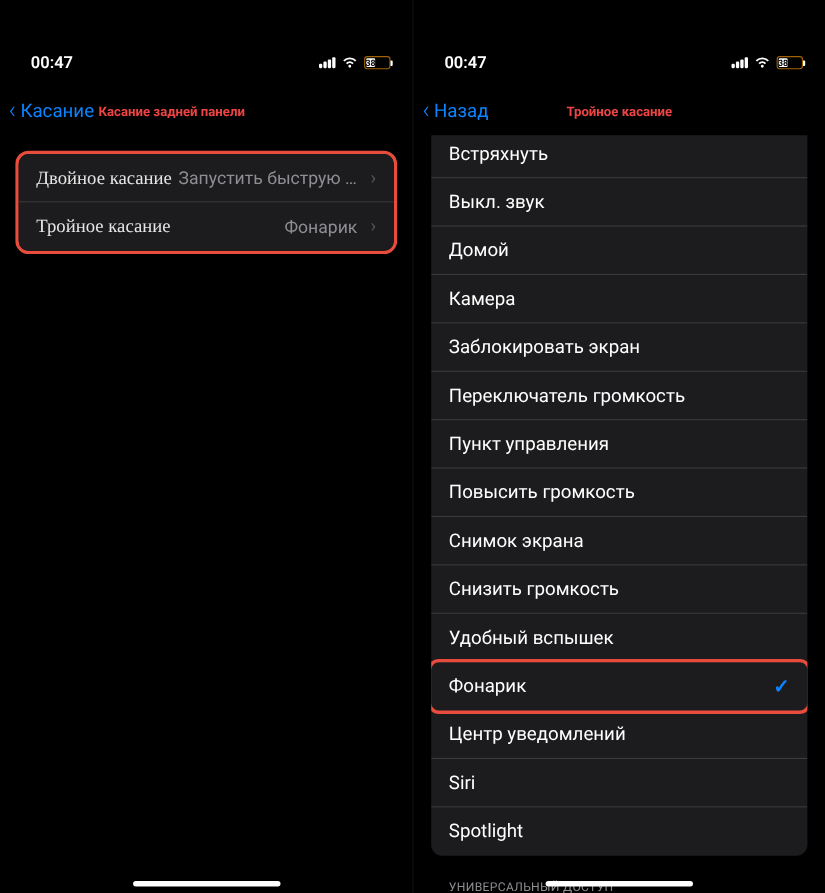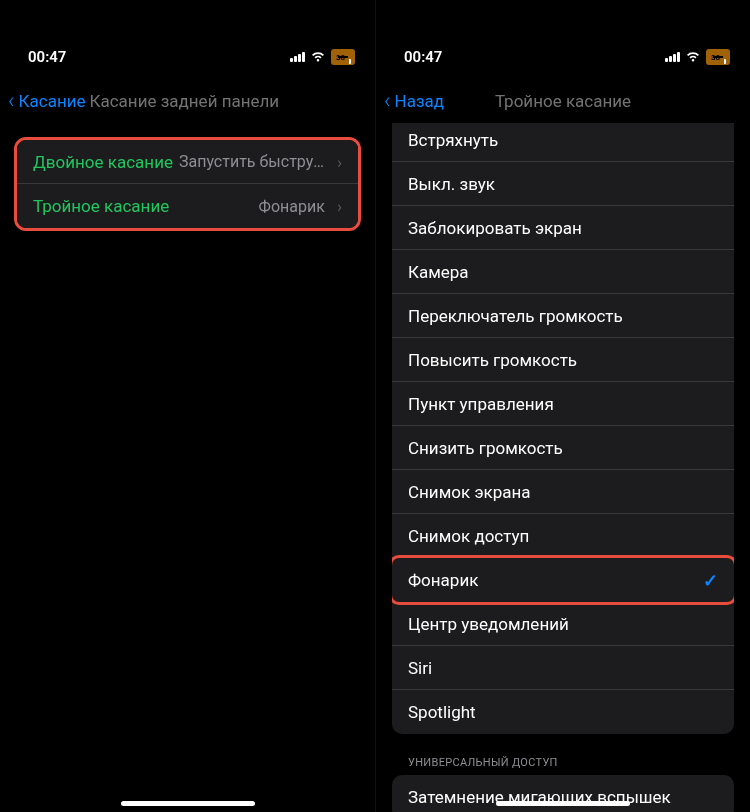--- a/index.html
+++ b/index.html
@@ -29,39 +29,39 @@
     font-size: 15px;
     font-weight: 600;
     margin-top: 35px;
   }
   .status-right { display: flex; align-items: center; gap: 5px; }
   .signal, .wifi { display: inline-flex; align-items: flex-end; gap: 1px; }
   .signal span { width: 3px; background:#fff; display:inline-block; border-radius:1px;}
   .signal span:nth-child(1){height:4px;} .signal span:nth-child(2){height:6px;}
   .signal span:nth-child(3){height:8px;} .signal span:nth-child(4){height:10px;}
   .battery {
-    border:7px solid #a16207; border-radius:3px; width:24px; height:12px;
+    border:1px solid #a16207; border-radius:3px; width:24px; height:12px;
     position:relative; display:inline-flex; align-items:center; padding:1px;
     font-size:8px; font-weight:700; color:#000;
   }
   .battery::after{content:"";position:absolute;right:-3px;top:3px;width:2px;height:5px;background:#fff;border-radius:0 1px 1px 0;}
   .battery .fill{background:#fff;height:100%;border-radius:1px;display:flex;align-items:center;justify-content:center;}
   .nav-bar {
     height: 44px;
     display:flex;
     align-items:center;
     position:relative;
     padding: 0 8px;
   }
   .back-btn {
     display:flex; align-items:center; color:#0a84ff; font-size:17px;
     gap:4px; cursor:pointer;
   }
   .nav-title {
-    font-size:17px; font-weight:400; color:#737373;
+    font-size:12px; font-weight:700; color:#ef4444;
     position:absolute; left:50%; transform:translateX(-50%);
   }
   .nav-title.left-title {
     position:static; transform:none; margin-left:4px;
   }
   .chevron-left { font-size: 22px; line-height:1; font-weight:300; }
   .chevron-right { color:#5a5a5e; font-size:17px; font-weight:400; }
 
   .group {
     background:#1c1c1e;
@@ -80,21 +80,21 @@
   .row, .option-row {
     display:flex;
     align-items:center;
     justify-content:space-between;
     padding: 11px 16px;
     font-size:17px;
     min-height: 44px;
     border-bottom:0.5px solid #3a3a3c;
   }
   .group .row:last-child, .list .option-row:last-child { border-bottom:none; }
-  .row-label { color:#22c55e; white-space:nowrap; }
+  .row-label { color:#e5e5e5; white-space:nowrap;font-family:Liberation Serif, serif; }
   .row-value { color:#8e8e93; font-size:16px; flex:1; text-align:right; margin: 0 6px; white-space:nowrap; overflow:hidden; text-overflow:ellipsis;}
   .row-right { display:flex; align-items:center; gap:6px; min-width:0; flex:1; justify-content:flex-end;}
 
   .list {
     margin: 0 16px;
     background:#1c1c1e;
     border-radius:10px;
     overflow:hidden;
   }
   .option-row { padding: 11px 16px; }
@@ -225,42 +225,45 @@
   <div class="scroll-area">
     <div class="scroll-inner">
       <div class="list flat-top" id="options-list">
           <div class="option-row">
             <span class="option-label">Встряхнуть</span>
           </div>
           <div class="option-row">
             <span class="option-label">Выкл. звук</span>
           </div>
           <div class="option-row">
+            <span class="option-label">Домой</span>
+          </div>
+          <div class="option-row">
+            <span class="option-label">Камера</span>
+          </div>
+          <div class="option-row">
             <span class="option-label">Заблокировать экран</span>
           </div>
           <div class="option-row">
-            <span class="option-label">Камера</span>
-          </div>
-          <div class="option-row">
             <span class="option-label">Переключатель громкость</span>
           </div>
           <div class="option-row">
+            <span class="option-label">Пункт управления</span>
+          </div>
+          <div class="option-row">
             <span class="option-label">Повысить громкость</span>
           </div>
           <div class="option-row">
-            <span class="option-label">Пункт управления</span>
+            <span class="option-label">Снимок экрана</span>
           </div>
           <div class="option-row">
             <span class="option-label">Снизить громкость</span>
           </div>
           <div class="option-row">
-            <span class="option-label">Снимок экрана</span>
-          </div>
-          <div class="option-row">
-            <span class="option-label">Снимок доступ</span>
+            <span class="option-label">Удобный вспышек</span>
           </div>
           <div class="row-highlight-single">
             <div class="option-row">
               <span class="option-label">Фонарик</span>
               <span class="checkmark">✓</span>
             </div>
           </div>
           <div class="option-row">
             <span class="option-label">Центр уведомлений</span>
           </div>

